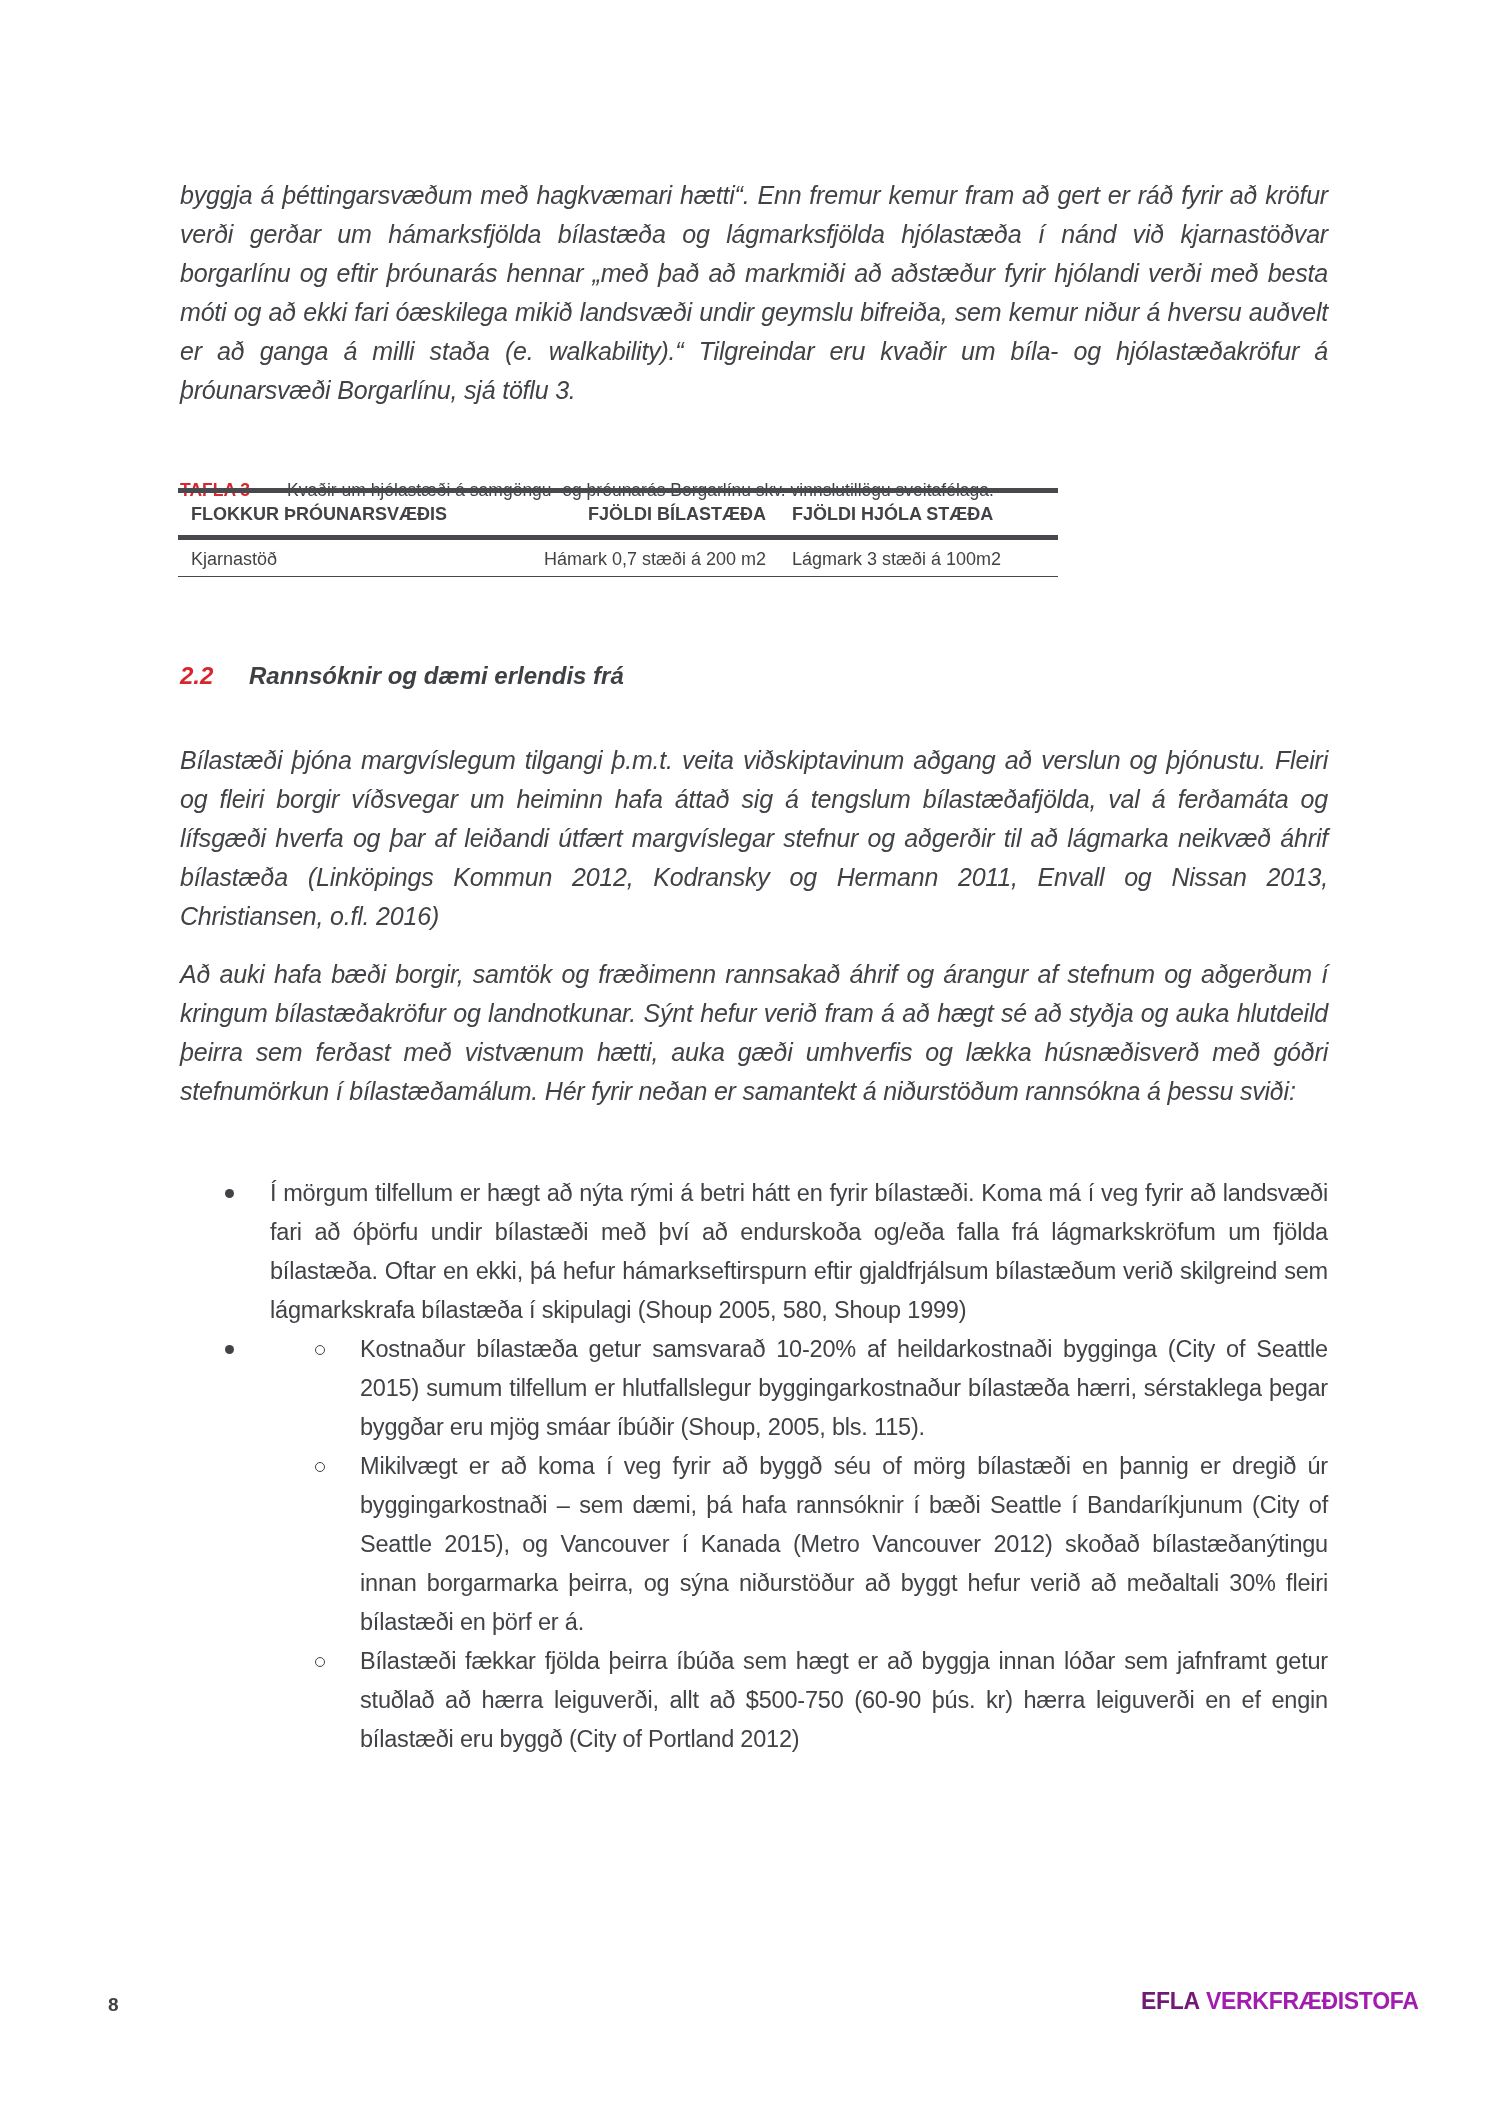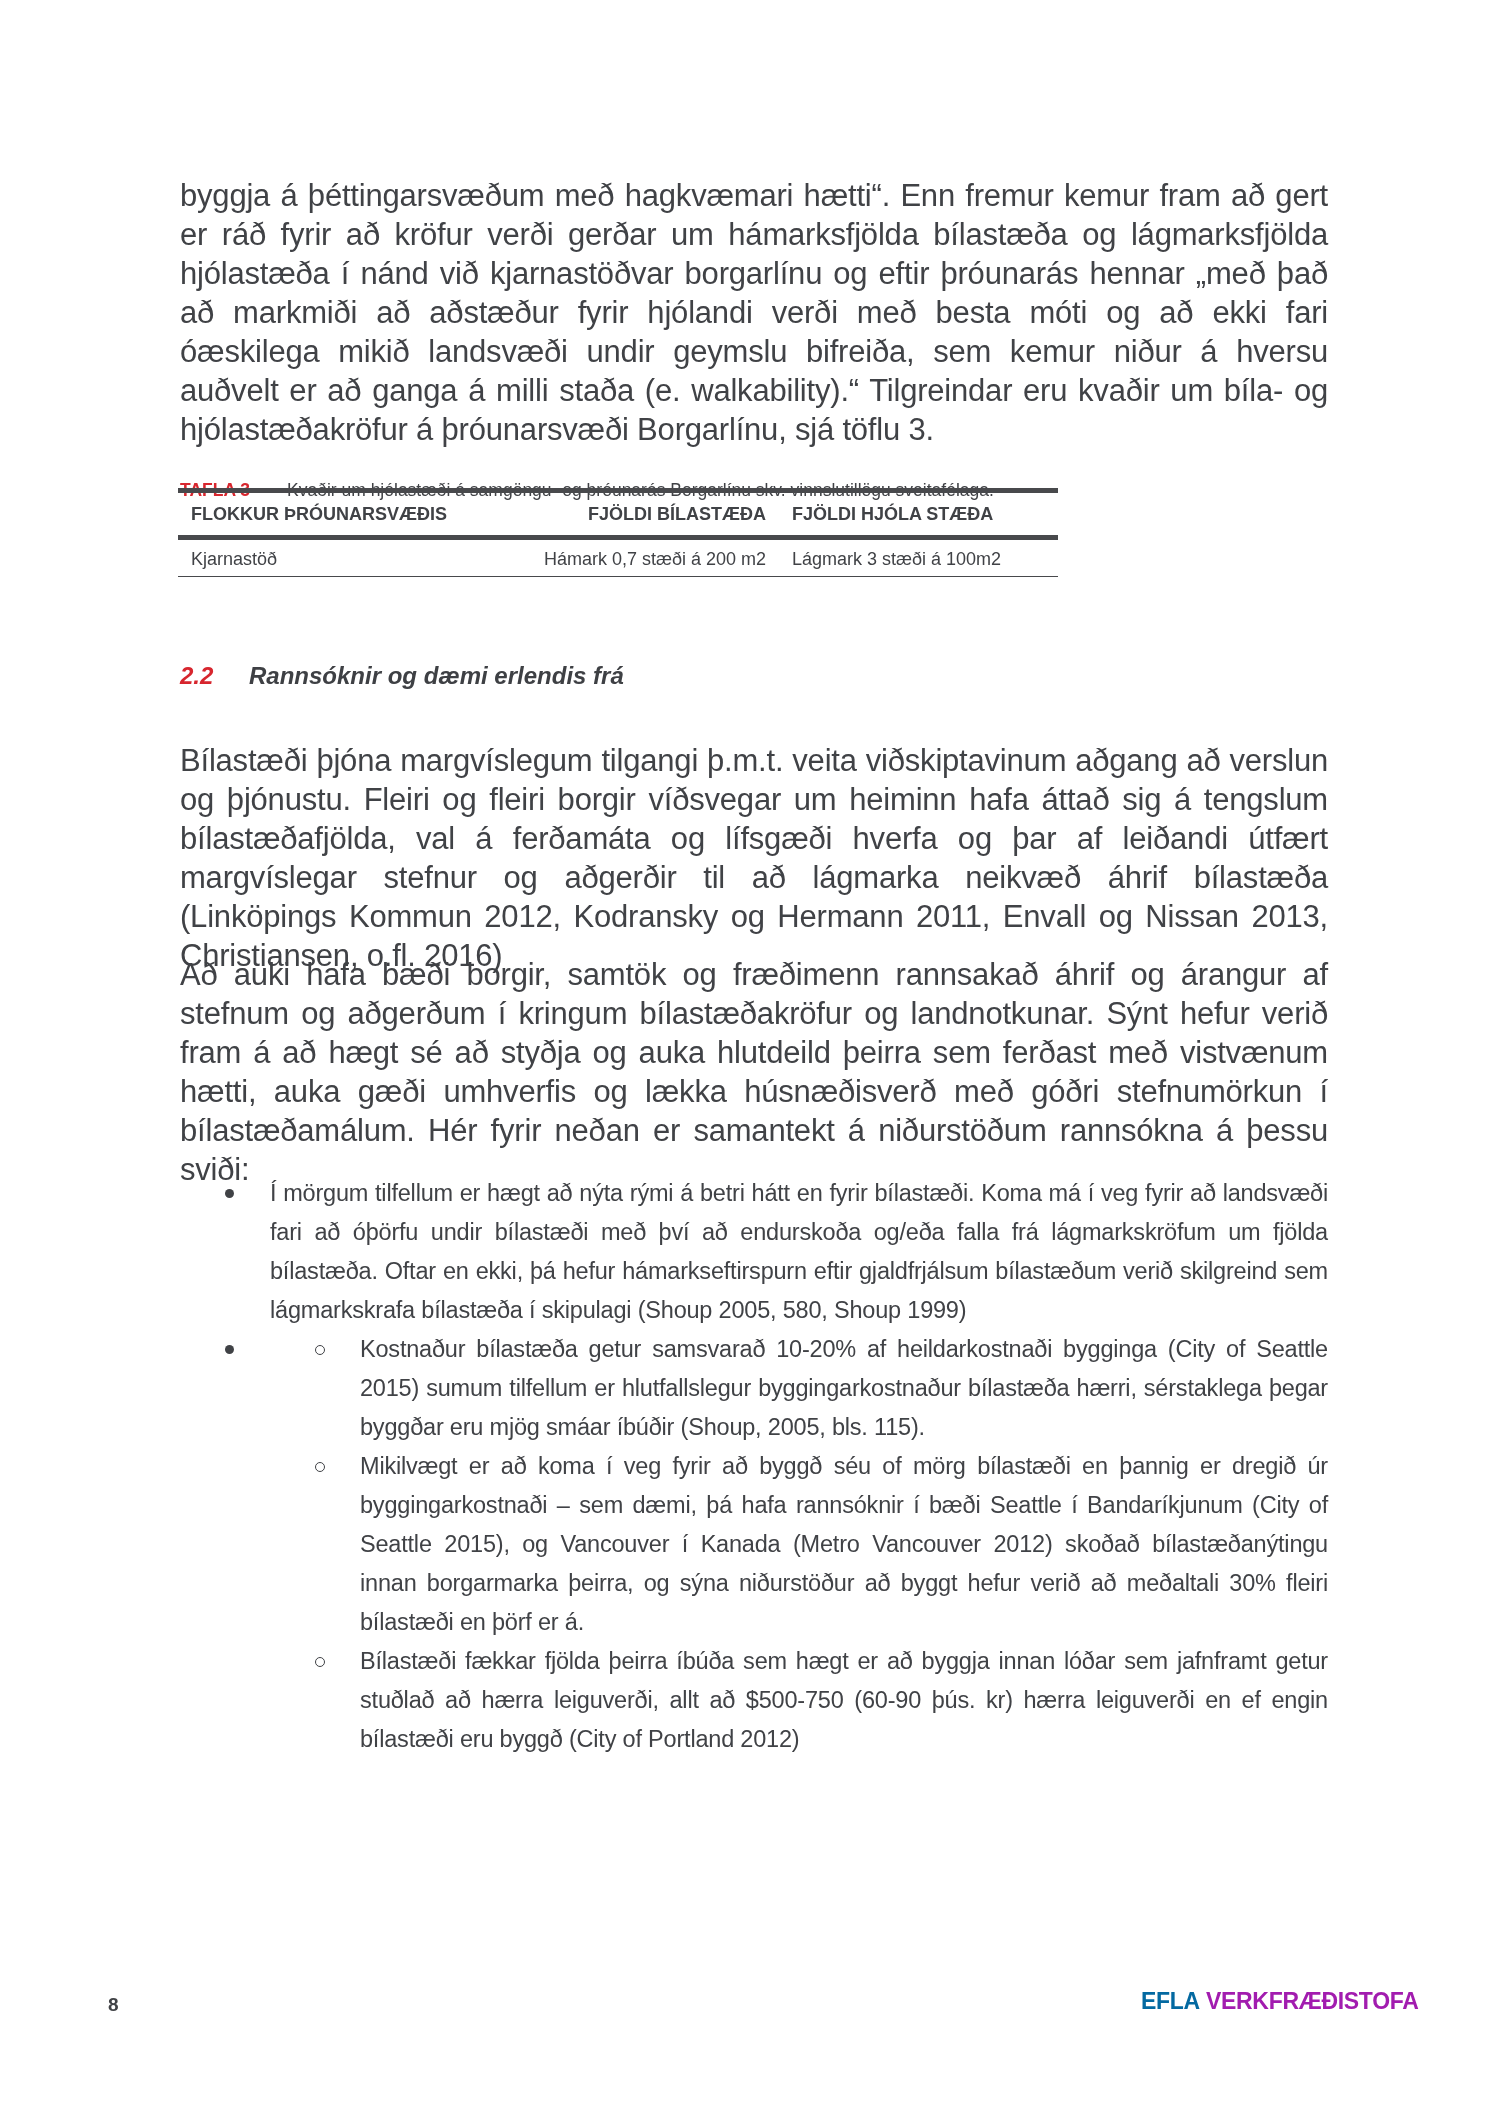--- a/index.html
+++ b/index.html
@@ -4,22 +4,23 @@
   <style>
     html, body { margin: 0; padding: 0; background: #ffffff; }
     body {
       width: 1501px; height: 2122px; position: relative; overflow: hidden;
       font-family: "Liberation Sans", "DejaVu Sans", sans-serif;
       color: #404246;
     }
     .page { position: absolute; left: 0; top: 0; width: 1501px; height: 2122px; }
     .para {
       position: absolute; left: 180px; width: 1148px;
-      font-size: 31px; line-height: 39px; text-align: justify; margin: 0;
+      font-size: 25px; line-height: 39px; text-align: justify; margin: 0;
       letter-spacing: -0.2px;
+      font-style: italic;
     }
     .p1 { top: 176px; }
     .caption {
       position: absolute; left: 180px; top: 446px; font-size: 17.5px; line-height: 24px;
       color: #404246; white-space: nowrap;
     }
     .caption .lbl { color: #d7262e; font-weight: bold; display: inline-block; width: 107px; margin-top: 32px; }
     table.t3 {
       position: absolute; left: 178px; top: 488px; width: 880px;
       border-collapse: collapse; font-size: 18px; color: #404246;
@@ -50,21 +51,21 @@
       position: absolute; left: 45px; top: 15px; width: 9px; height: 9px; border-radius: 50%; background: #404246;
     }
     ul.sub { margin: 0; padding: 0; list-style: none; }
     ul.sub > li { position: relative; padding-left: 90px; margin-left: 0; }
     ul.sub > li > .ring {
       position: absolute; left: 45px; top: 15px; width: 10px; height: 10px; border-radius: 50%;
       border: 1.5px solid #404246; box-sizing: border-box;
     }
     .pnum { position: absolute; left: 108px; top: 1994px; font-size: 19px; font-weight: bold; color: #404246; }
     .logo { position: absolute; left: 1141px; top: 1988px; font-size: 23px; white-space: nowrap; letter-spacing: -0.3px; }
-    .logo .efla { color: #0369a1; font-weight: bold; }
+    .logo .efla { color: #701a75; font-weight: bold; }
     .logo .vs { color: #a21caf; font-weight: bold; }
   </style>
 </head>
 <body>
 
 <div class="page">
 
   <p class="para p1">byggja á þéttingarsvæðum með hagkvæmari hætti“.  Enn fremur kemur fram að gert er ráð fyrir að kröfur verði gerðar um hámarksfjölda bílastæða og lágmarksfjölda hjólastæða í nánd við kjarnastöðvar borgarlínu og eftir þróunarás hennar „með það að markmiði að aðstæður fyrir hjólandi verði með besta móti og að ekki fari óæskilega mikið landsvæði undir geymslu bifreiða, sem kemur niður á hversu auðvelt er að ganga á milli staða (e. walkability).“ Tilgreindar eru kvaðir um bíla- og hjólastæðakröfur á þróunarsvæði Borgarlínu, sjá töflu 3.</p>
 
   <div class="caption">

